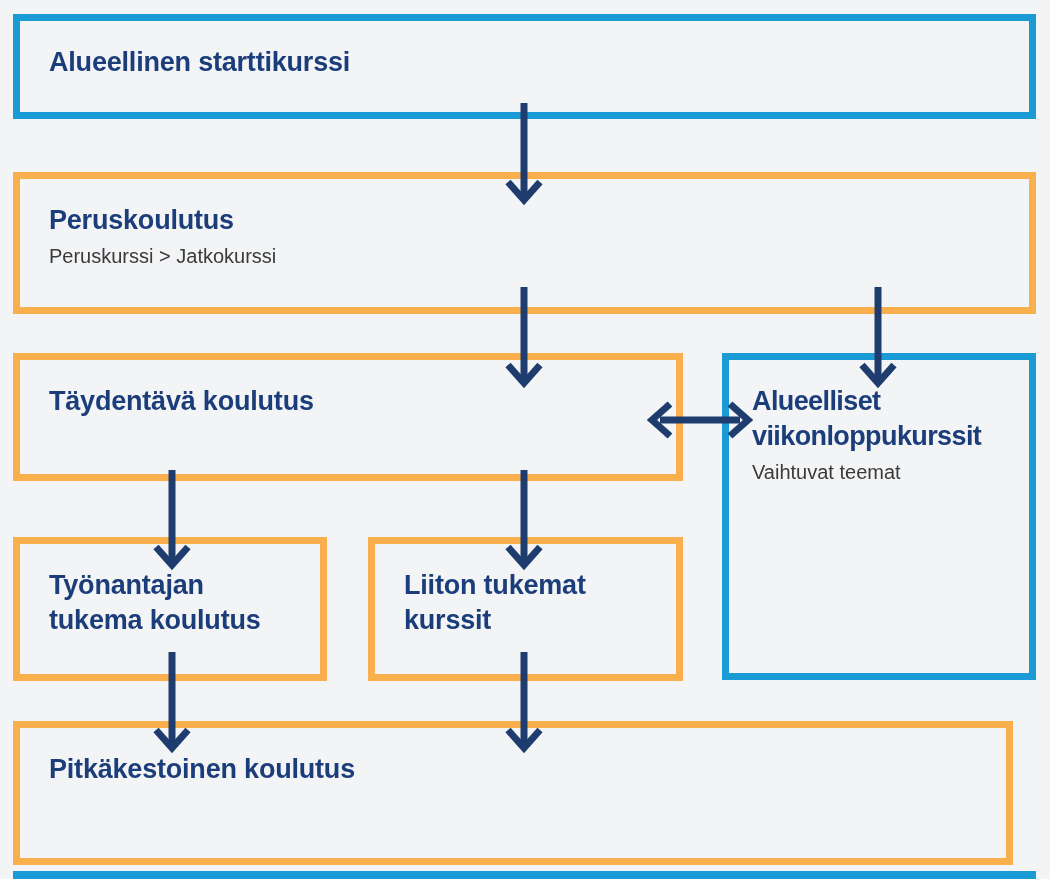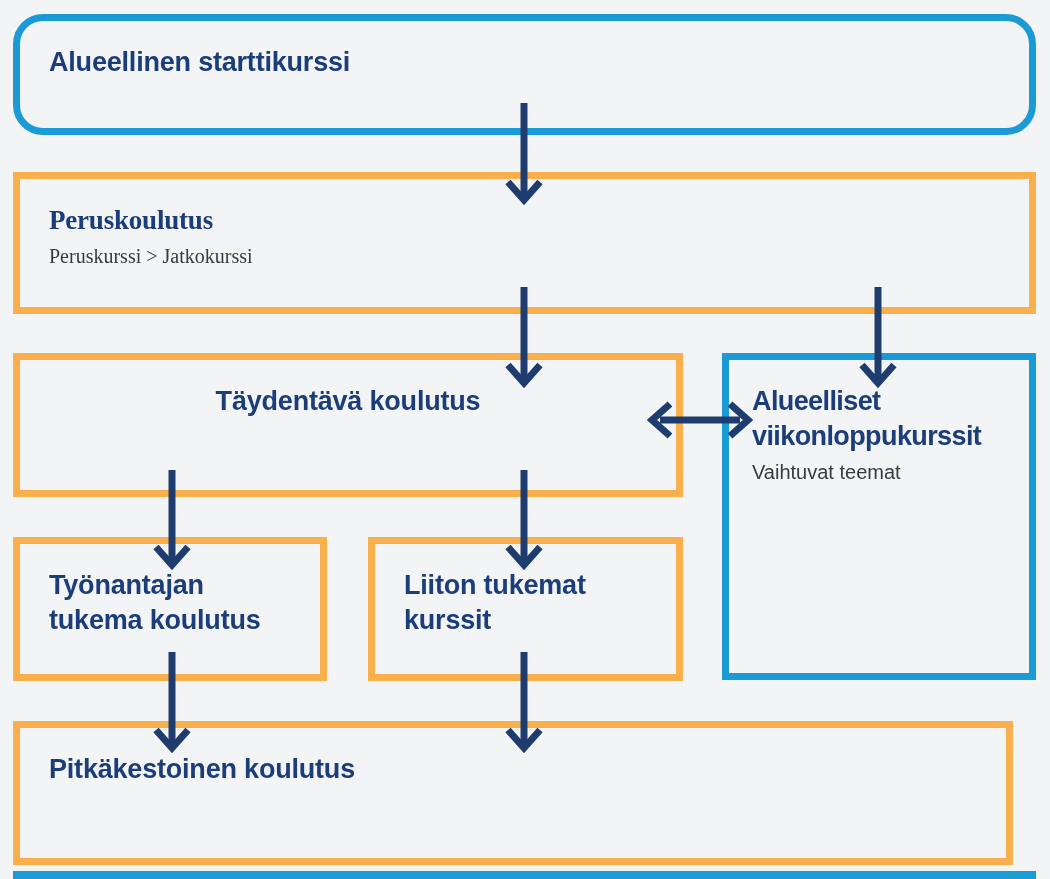--- a/index.html
+++ b/index.html
@@ -47,30 +47,30 @@
     left: 13px; top: 871px;
     width: 1023px; height: 8px;
     background: #1A9BD6;
   }
 </style>
 </head>
 <body>
 
 <div id="canvas">
 
-  <div class="node blue" style="left:13px; top:14px; width:1023px; height:121px;border-radius:30px;">
+  <div class="node blue" style="left:13px; top:14px; width:1023px; height:105px;">
     <div class="title">Alueellinen starttikurssi</div>
   </div>
 
-  <div class="node orange" style="left:13px; top:172px; width:1023px; height:142px;font-family:Liberation Serif, serif;">
+  <div class="node orange" style="left:13px; top:172px; width:1023px; height:142px;">
     <div class="title">Peruskoulutus</div>
     <div class="subtitle">Peruskurssi &gt; Jatkokurssi</div>
   </div>
 
-  <div class="node orange" style="left:13px; top:353px; width:670px; height:144px;text-align:center;">
+  <div class="node orange" style="left:13px; top:353px; width:670px; height:128px;">
     <div class="title">Täydentävä koulutus</div>
   </div>
 
   <div class="node blue" style="left:722px; top:353px; width:314px; height:327px;padding-left:23px;">
     <div class="title tight">Alueelliset viikonloppukurssit</div>
     <div class="subtitle">Vaihtuvat teemat</div>
   </div>
 
   <div class="node orange" style="left:13px; top:537px; width:314px; height:144px;">
     <div class="title">Työnantajan tukema koulutus</div>

